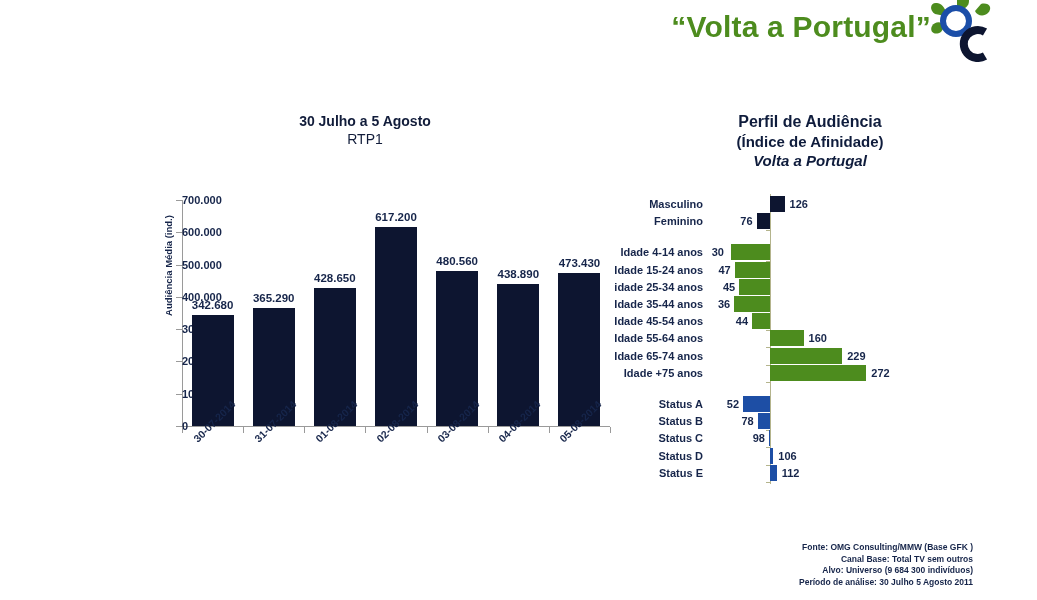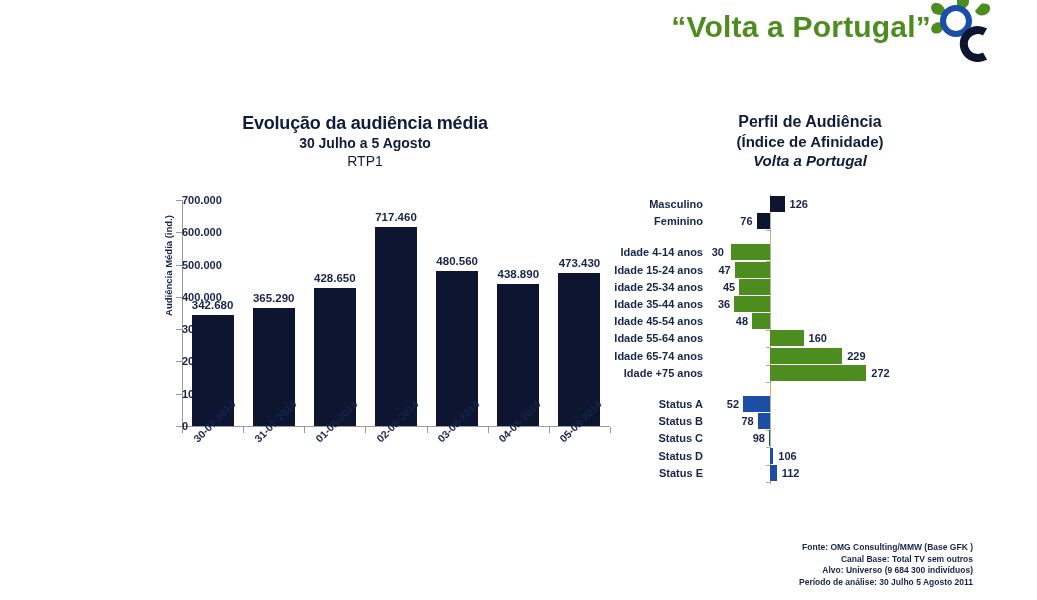--- a/index.html
+++ b/index.html
@@ -220,21 +220,20 @@
       <path d="M14 38 C8 42 2 38 5 32 C8 27 15 27 18 32 Z" fill="#4d8c1e"></path>
 
       <circle cx="29" cy="27" r="13" fill="none" stroke="#1b4ea8" stroke-width="6"></circle>
 
       <path d="M58 38 A14 14 0 1 0 58 62" fill="none" stroke="#0d1530" stroke-width="8"></path>
     </svg>
   </div>
 </div>
 
 <div id="left-chart">
-  <div class="chart-title" id="left-title-main">Evolução da audiência média</div>
   <div class="chart-title" id="left-title-sub">30 Julho  a 5 Agosto</div>
   <div class="chart-title" id="left-title-sub2">RTP1</div>
 
   <div id="left-plot">
     <div id="y-axis-title">Audiência Média (ind.)</div>
     <div id="y-axis-line"></div>
     <div id="x-axis-line"></div>
     <div id="ytick-holder">
         <div class="ytick-label" style="top: 0px; left: 0px;">700.000</div>
         <div class="ytick-label" style="top: 32.2857px; left: 0px;">600.000</div>
@@ -246,21 +245,21 @@
         <div class="ytick-label" style="top: 226px; left: 0px;">0</div>
       </div>
     <div id="left-bars">
         <div class="lbar" style="height: 110.637px; left: 71.5714px; bottom: 14px; top: 115.363px; background: rgb(13, 21, 48);"></div>
         <div class="lbar-value" style="left: 92.5714px; top: 99.3633px;">342.680</div>
         <div class="lbar" style="height: 117.936px; left: 132.714px; bottom: 14px; top: 108.064px; background: rgb(13, 21, 48);"></div>
         <div class="lbar-value" style="left: 153.714px; top: 92.0635px;">365.290</div>
         <div class="lbar" style="height: 138.393px; left: 193.857px; bottom: 14px; top: 87.6073px; background: rgb(13, 21, 48);"></div>
         <div class="lbar-value" style="left: 214.857px; top: 71.6073px;">428.650</div>
         <div class="lbar" style="height: 199.267px; left: 255px; bottom: 14px; top: 26.7326px; background: rgb(13, 21, 48);"></div>
-        <div class="lbar-value" style="left: 276px; top: 10.7326px;">717.460</div>
+        <div class="lbar-value" style="left: 276px; top: 10.7326px;">617.200</div>
         <div class="lbar" style="height: 155.152px; left: 316.143px; bottom: 14px; top: 70.8478px; background: rgb(13, 21, 48);"></div>
         <div class="lbar-value" style="left: 337.143px; top: 54.8478px;">480.560</div>
         <div class="lbar" style="height: 141.699px; left: 377.286px; bottom: 14px; top: 84.3012px; background: rgb(13, 21, 48);"></div>
         <div class="lbar-value" style="left: 398.286px; top: 68.3012px;">438.890</div>
         <div class="lbar" style="height: 152.85px; left: 438.429px; bottom: 14px; top: 73.1497px; background: rgb(13, 21, 48);"></div>
         <div class="lbar-value" style="left: 459.429px; top: 57.1497px;">473.430</div>
       </div>
     <div id="left-xlabels">
         <div class="xtick-mark" style="left: 62px;"></div>
         <div class="xcat-label" style="left: 70.5714px;">30-07-2014</div>
@@ -329,21 +328,21 @@
         </div>
         <div class="rrow" style="top: 100px;">
           <div class="rrow-label">Idade 35-44 anos</div>
           <div class="rbar" style="background: rgb(77, 140, 30); left: 134.16px; width: 35.84px;"></div>
           <div class="rrow-value" style="left: 112.16px; width: 18px; text-align: right;">36</div>
           <div class="rtick" style="top: 19px;"></div>
         </div>
         <div class="rrow" style="top: 117.2px;">
           <div class="rrow-label">Idade 45-54 anos</div>
           <div class="rbar" style="background: rgb(77, 140, 30); left: 152.08px; width: 17.92px;"></div>
-          <div class="rrow-value" style="left: 130.08px; width: 18px; text-align: right;">48</div>
+          <div class="rrow-value" style="left: 130.08px; width: 18px; text-align: right;">44</div>
           <div class="rtick" style="top: 19px;"></div>
         </div>
         <div class="rrow" style="top: 134.4px;">
           <div class="rrow-label">Idade 55-64 anos</div>
           <div class="rbar" style="background: rgb(77, 140, 30); left: 170px; width: 33.6px;"></div>
           <div class="rrow-value" style="left: 208.6px;">160</div>
           <div class="rtick" style="top: 19px;"></div>
         </div>
         <div class="rrow" style="top: 151.6px;">
           <div class="rrow-label">Idade 65-74 anos</div>

